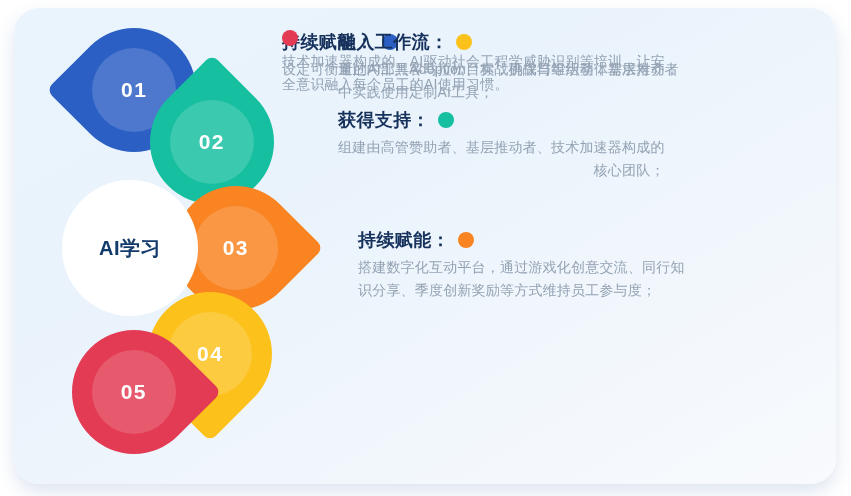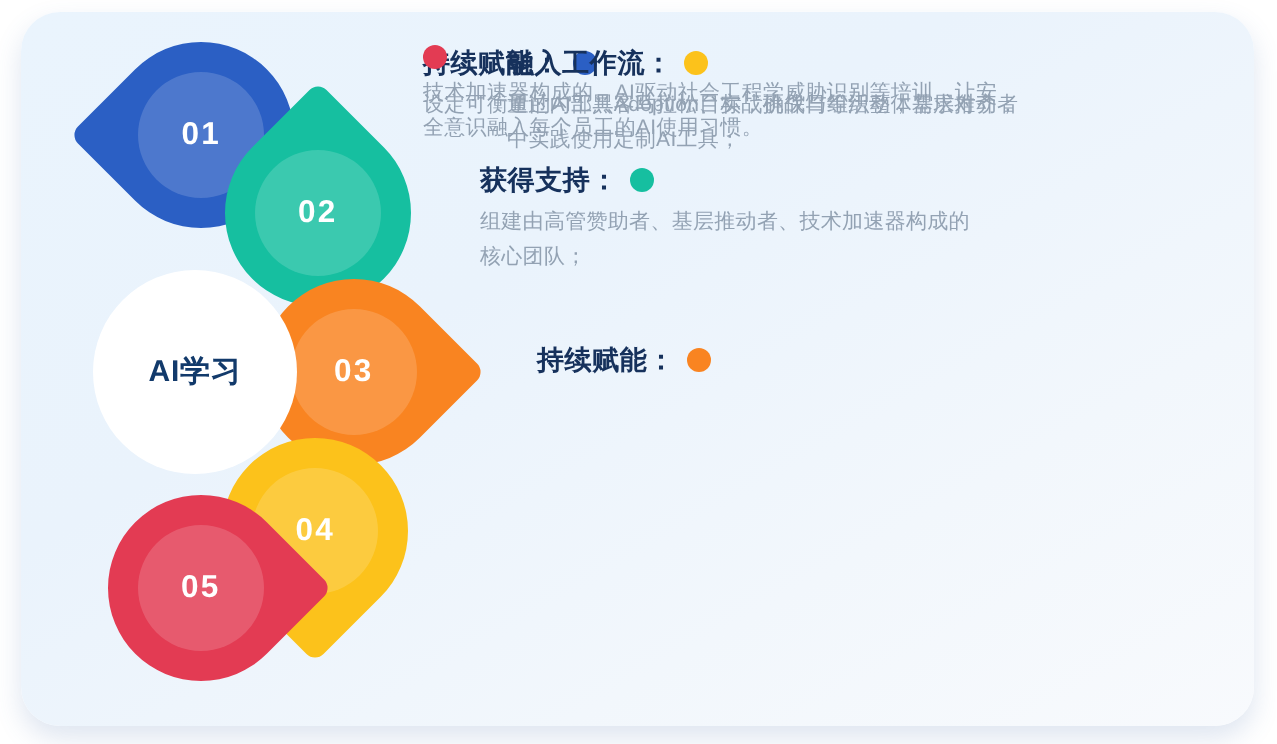--- a/index.html
+++ b/index.html
@@ -158,21 +158,21 @@
   .item-desc {
     color: #93a2b3;
     font-size: 14px;
     line-height: 1.62;
     letter-spacing: 0.2px;
     white-space: pre-line;
   }
 
   
   .item-1 { left: 0px;   top: 0px;   }
-  .item-2 { left: 38px;  top: 78px;  }
+  .item-2 { left: 56px;  top: 78px; text-align: right;  }
   .item-3 { left: 76px;  top: 174px; margin-top: 24px; }
   .item-4 { left: 56px;  top": 0;  top: 268px; }
   .item-5 { left: 0px;   top: 358px; }
 </style>
 </head>
 <body>
 
 <div id="root">
   <div class="card">
 
@@ -226,20 +226,22 @@
         </div>
         <div class="item-desc">组建由高管赞助者、基层推动者、技术加速器构成的
 核心团队；</div>
       </div>
 
       <div class="item item-3">
         <div class="item-head">
           <span class="item-title">持续赋能：</span>
           <span class="dot" style="background: rgb(249, 132, 33);"></span>
         </div>
+        <div class="item-desc">搭建数字化互动平台，通过游戏化创意交流、同行知
+识分享、季度创新奖励等方式维持员工参与度；</div>
       </div>
 
       <div class="item item-4">
         <div class="item-head">
           <span class="item-title">融入工作流：</span>
           <span class="dot" style="background: rgb(252, 194, 27);"></span>
         </div>
         <div class="item-desc">通过内部黑客马拉松、实战挑战日等活动，基层推动者
 中实践使用定制AI工具；</div>
       </div>

